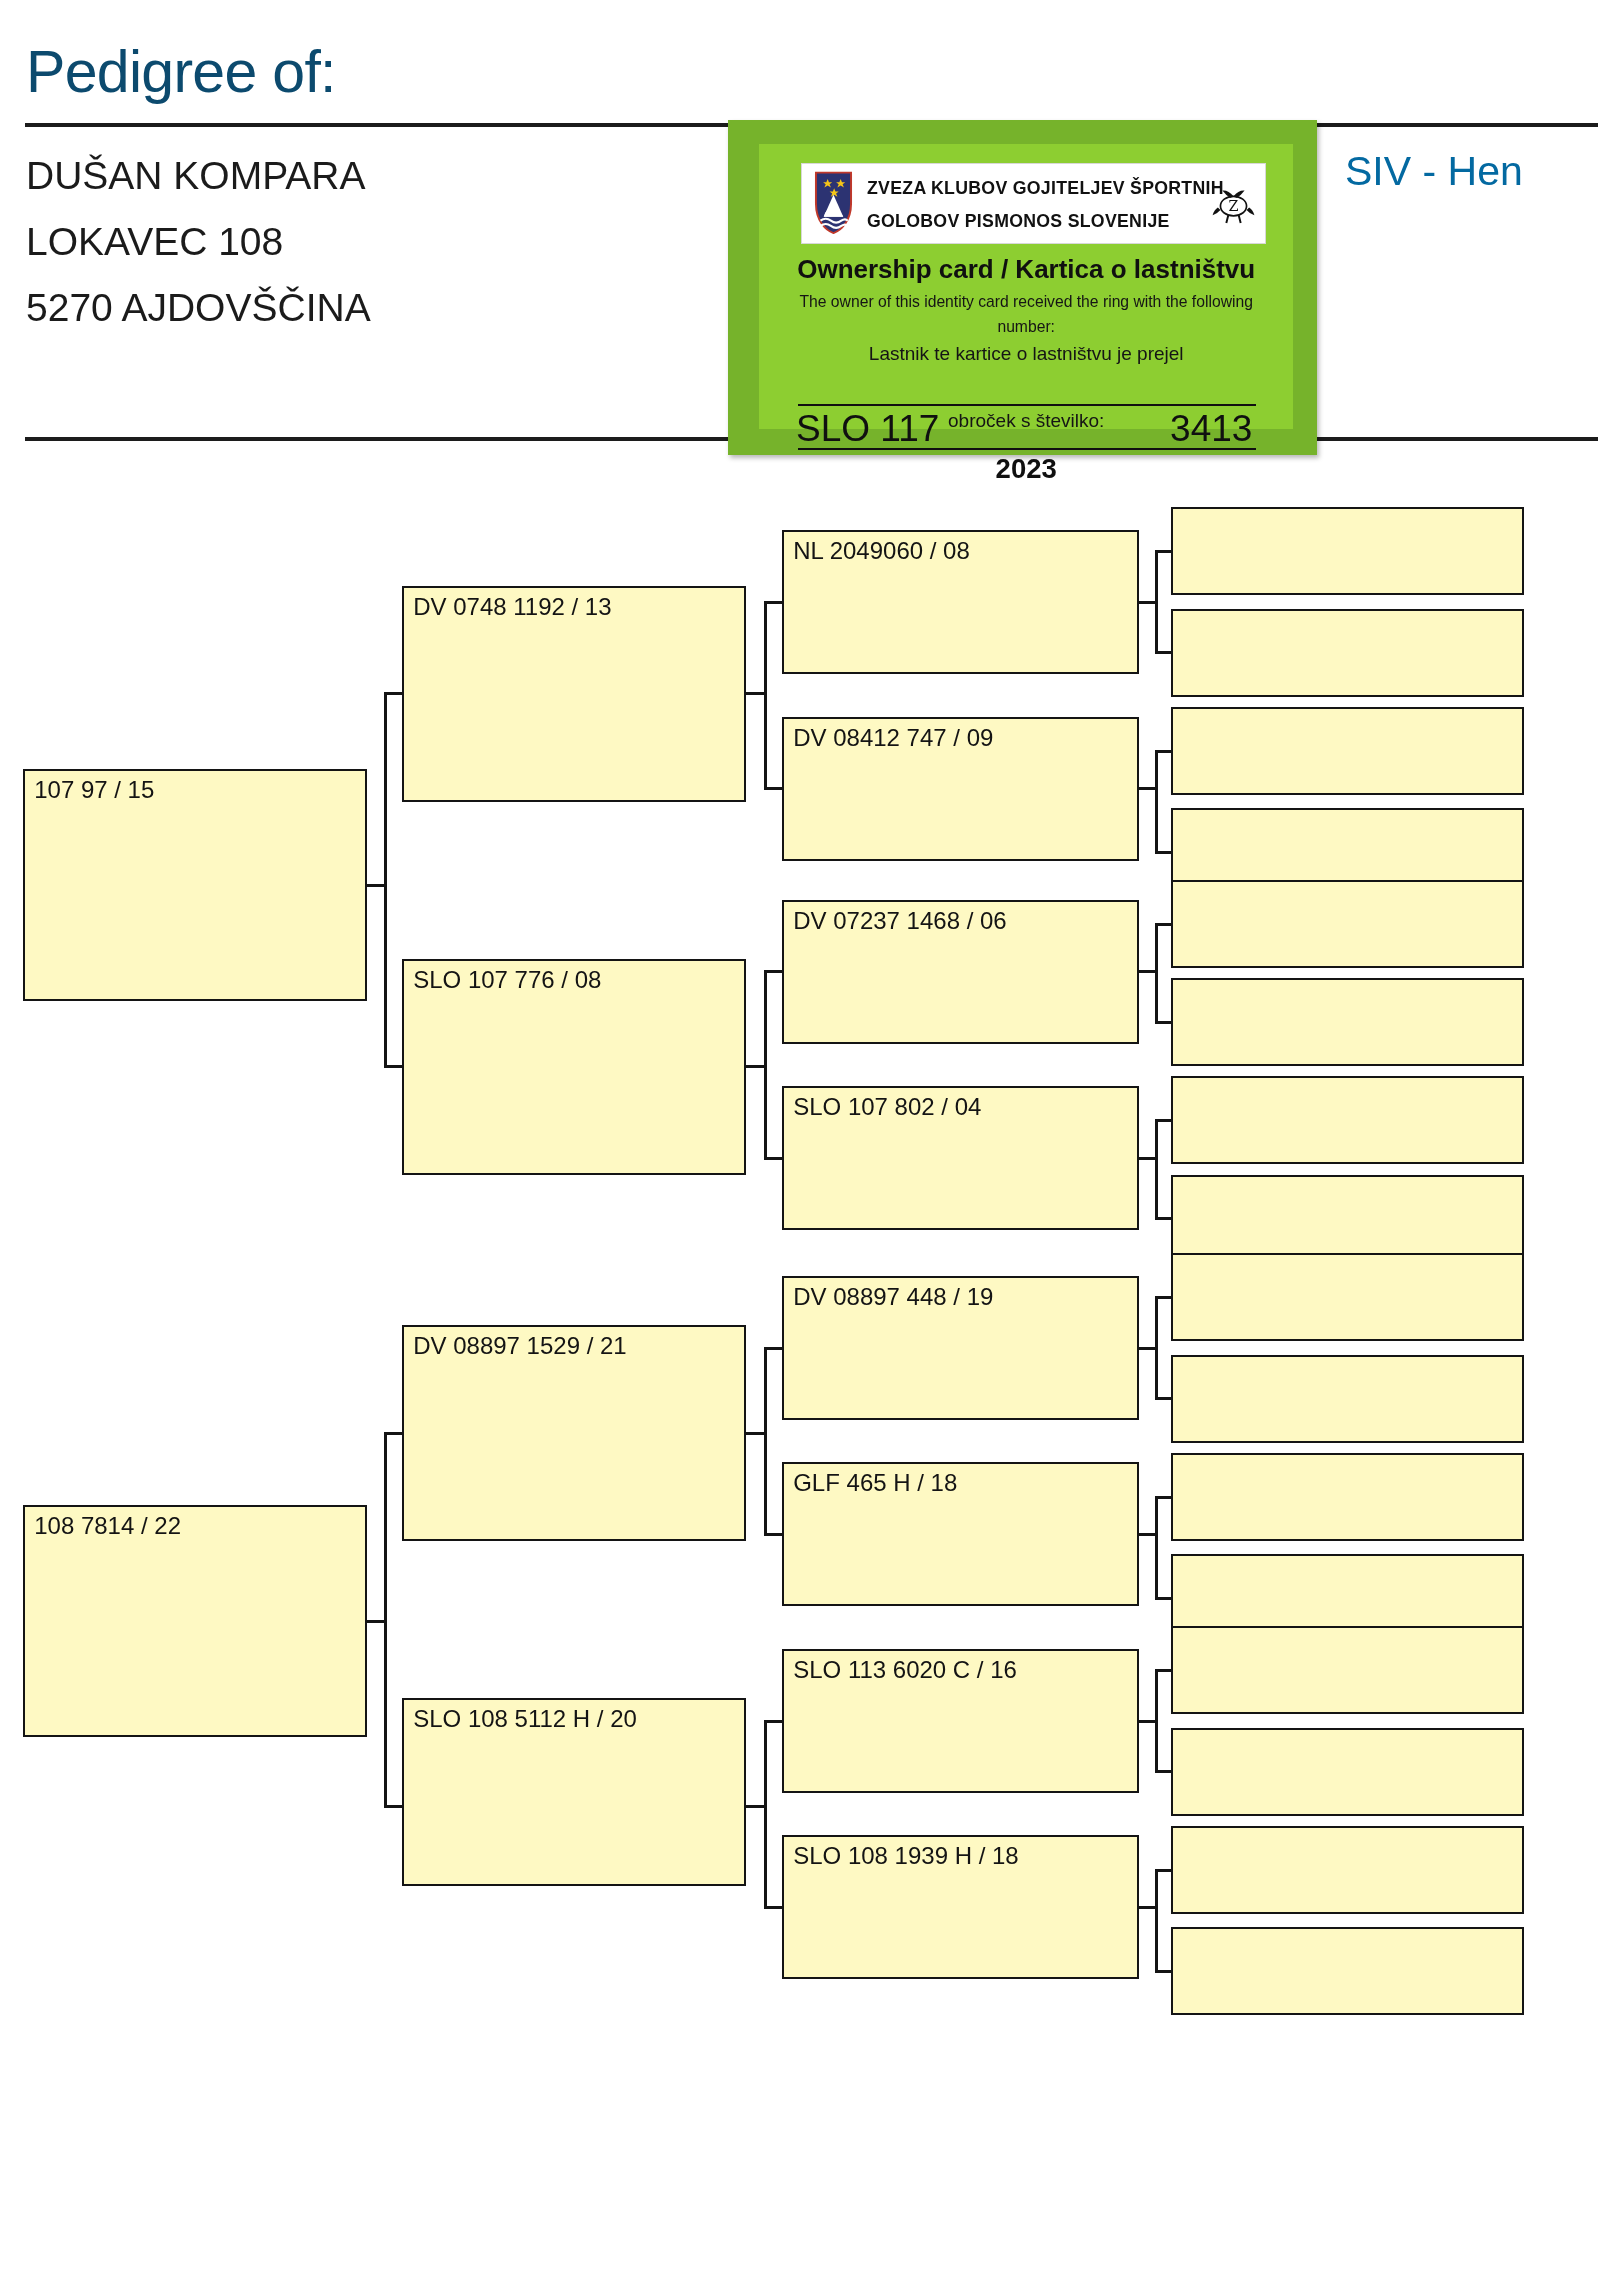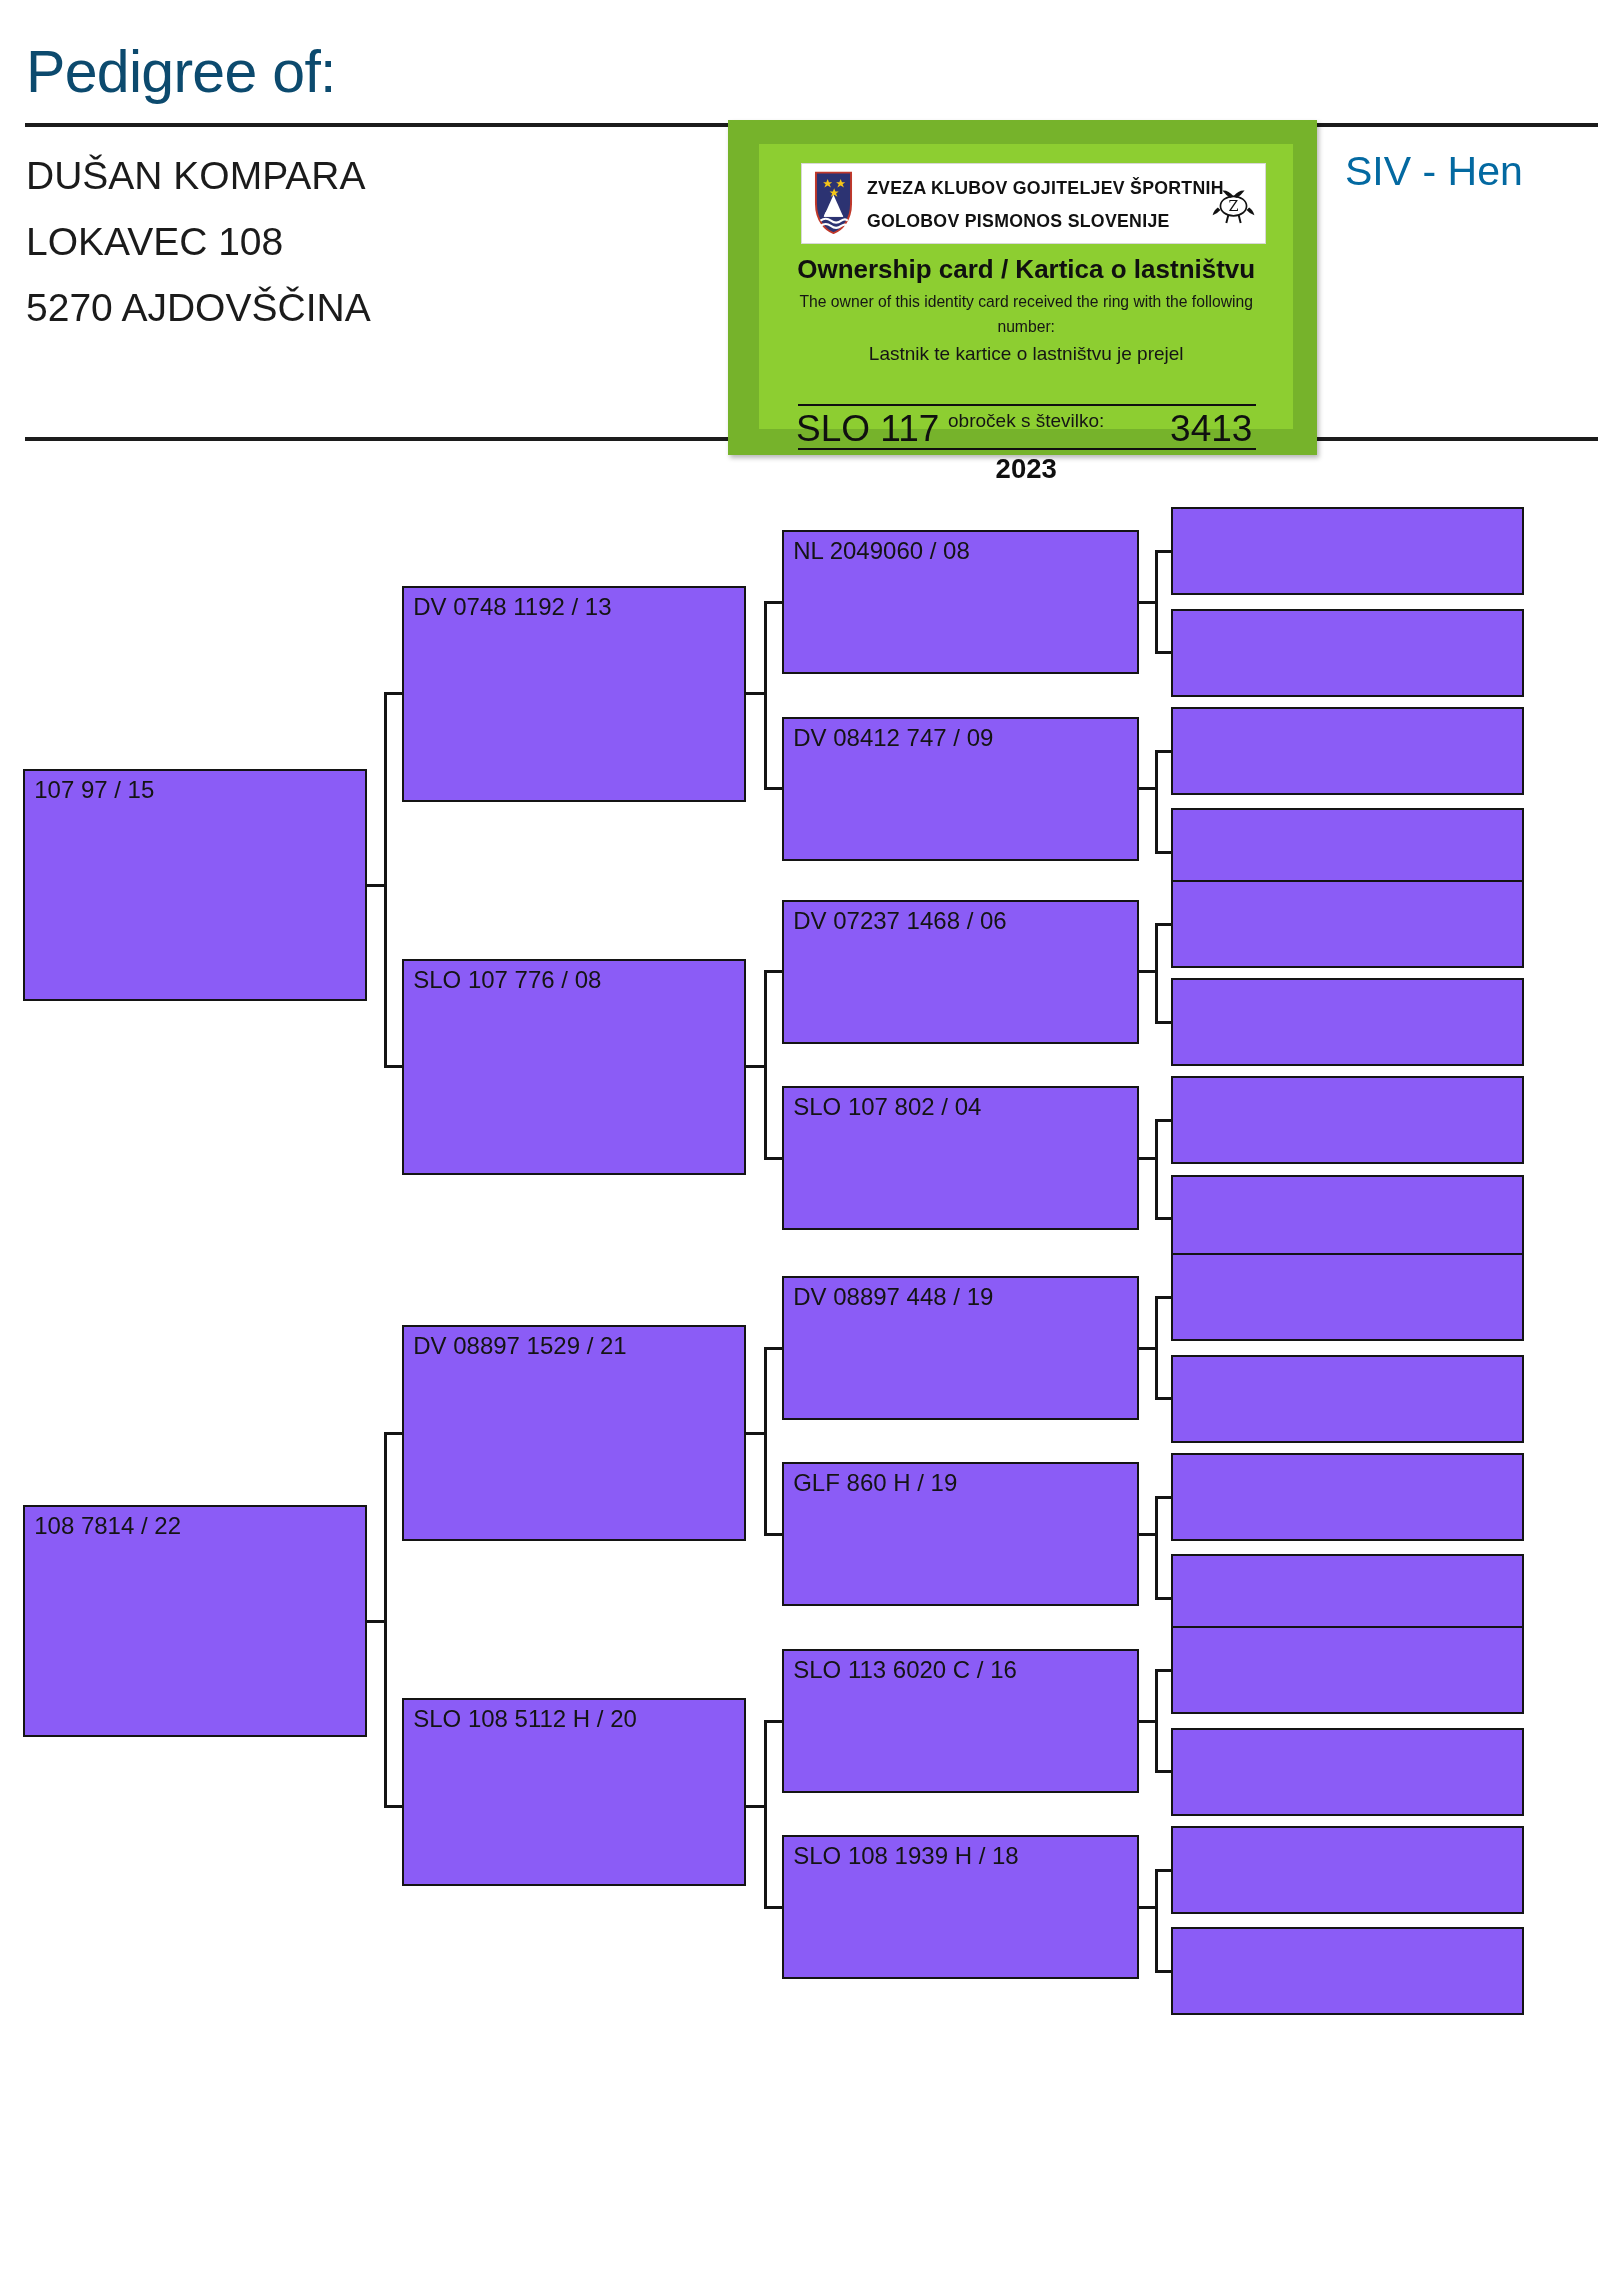--- a/index.html
+++ b/index.html
@@ -180,21 +180,21 @@
     text-align: center;
     font-size: 27.5px;
     font-weight: bold;
     color: #101010;
   }
 
   
   .pbox {
     position: absolute;
     border: 2.6px solid #141414;
-    background: #8b5cf6;
+    background: #fef9c3;
     box-sizing: border-box;
   }
   .pbox > .plabel {
     position: absolute;
     left: 9.2px;
     top: 5.2px;
     font-size: 24px;
     color: #141414;
     white-space: nowrap;
   }
@@ -294,21 +294,21 @@
       <div class="pbox" style="left: 782px; top: 900px; width: 357px; height: 144px;">
         <span class="plabel">DV 07237 1468 / 06</span>
       </div>
       <div class="pbox" style="left: 782px; top: 1086px; width: 357px; height: 144px;">
         <span class="plabel">SLO 107 802 / 04</span>
       </div>
       <div class="pbox" style="left: 782px; top: 1276px; width: 357px; height: 144px;">
         <span class="plabel">DV 08897 448 / 19</span>
       </div>
       <div class="pbox" style="left: 782px; top: 1462px; width: 357px; height: 144px;">
-        <span class="plabel">GLF 860 H / 19</span>
+        <span class="plabel">GLF 465 H / 18</span>
       </div>
       <div class="pbox" style="left: 782px; top: 1649px; width: 357px; height: 144px;">
         <span class="plabel">SLO 113 6020 C / 16</span>
       </div>
       <div class="pbox" style="left: 782px; top: 1835px; width: 357px; height: 144px;">
         <span class="plabel">SLO 108 1939 H / 18</span>
       </div>
       <div class="pbox" style="left: 1171px; top: 507px; width: 353px; height: 88px;">
         <span class="plabel"></span>
       </div>

